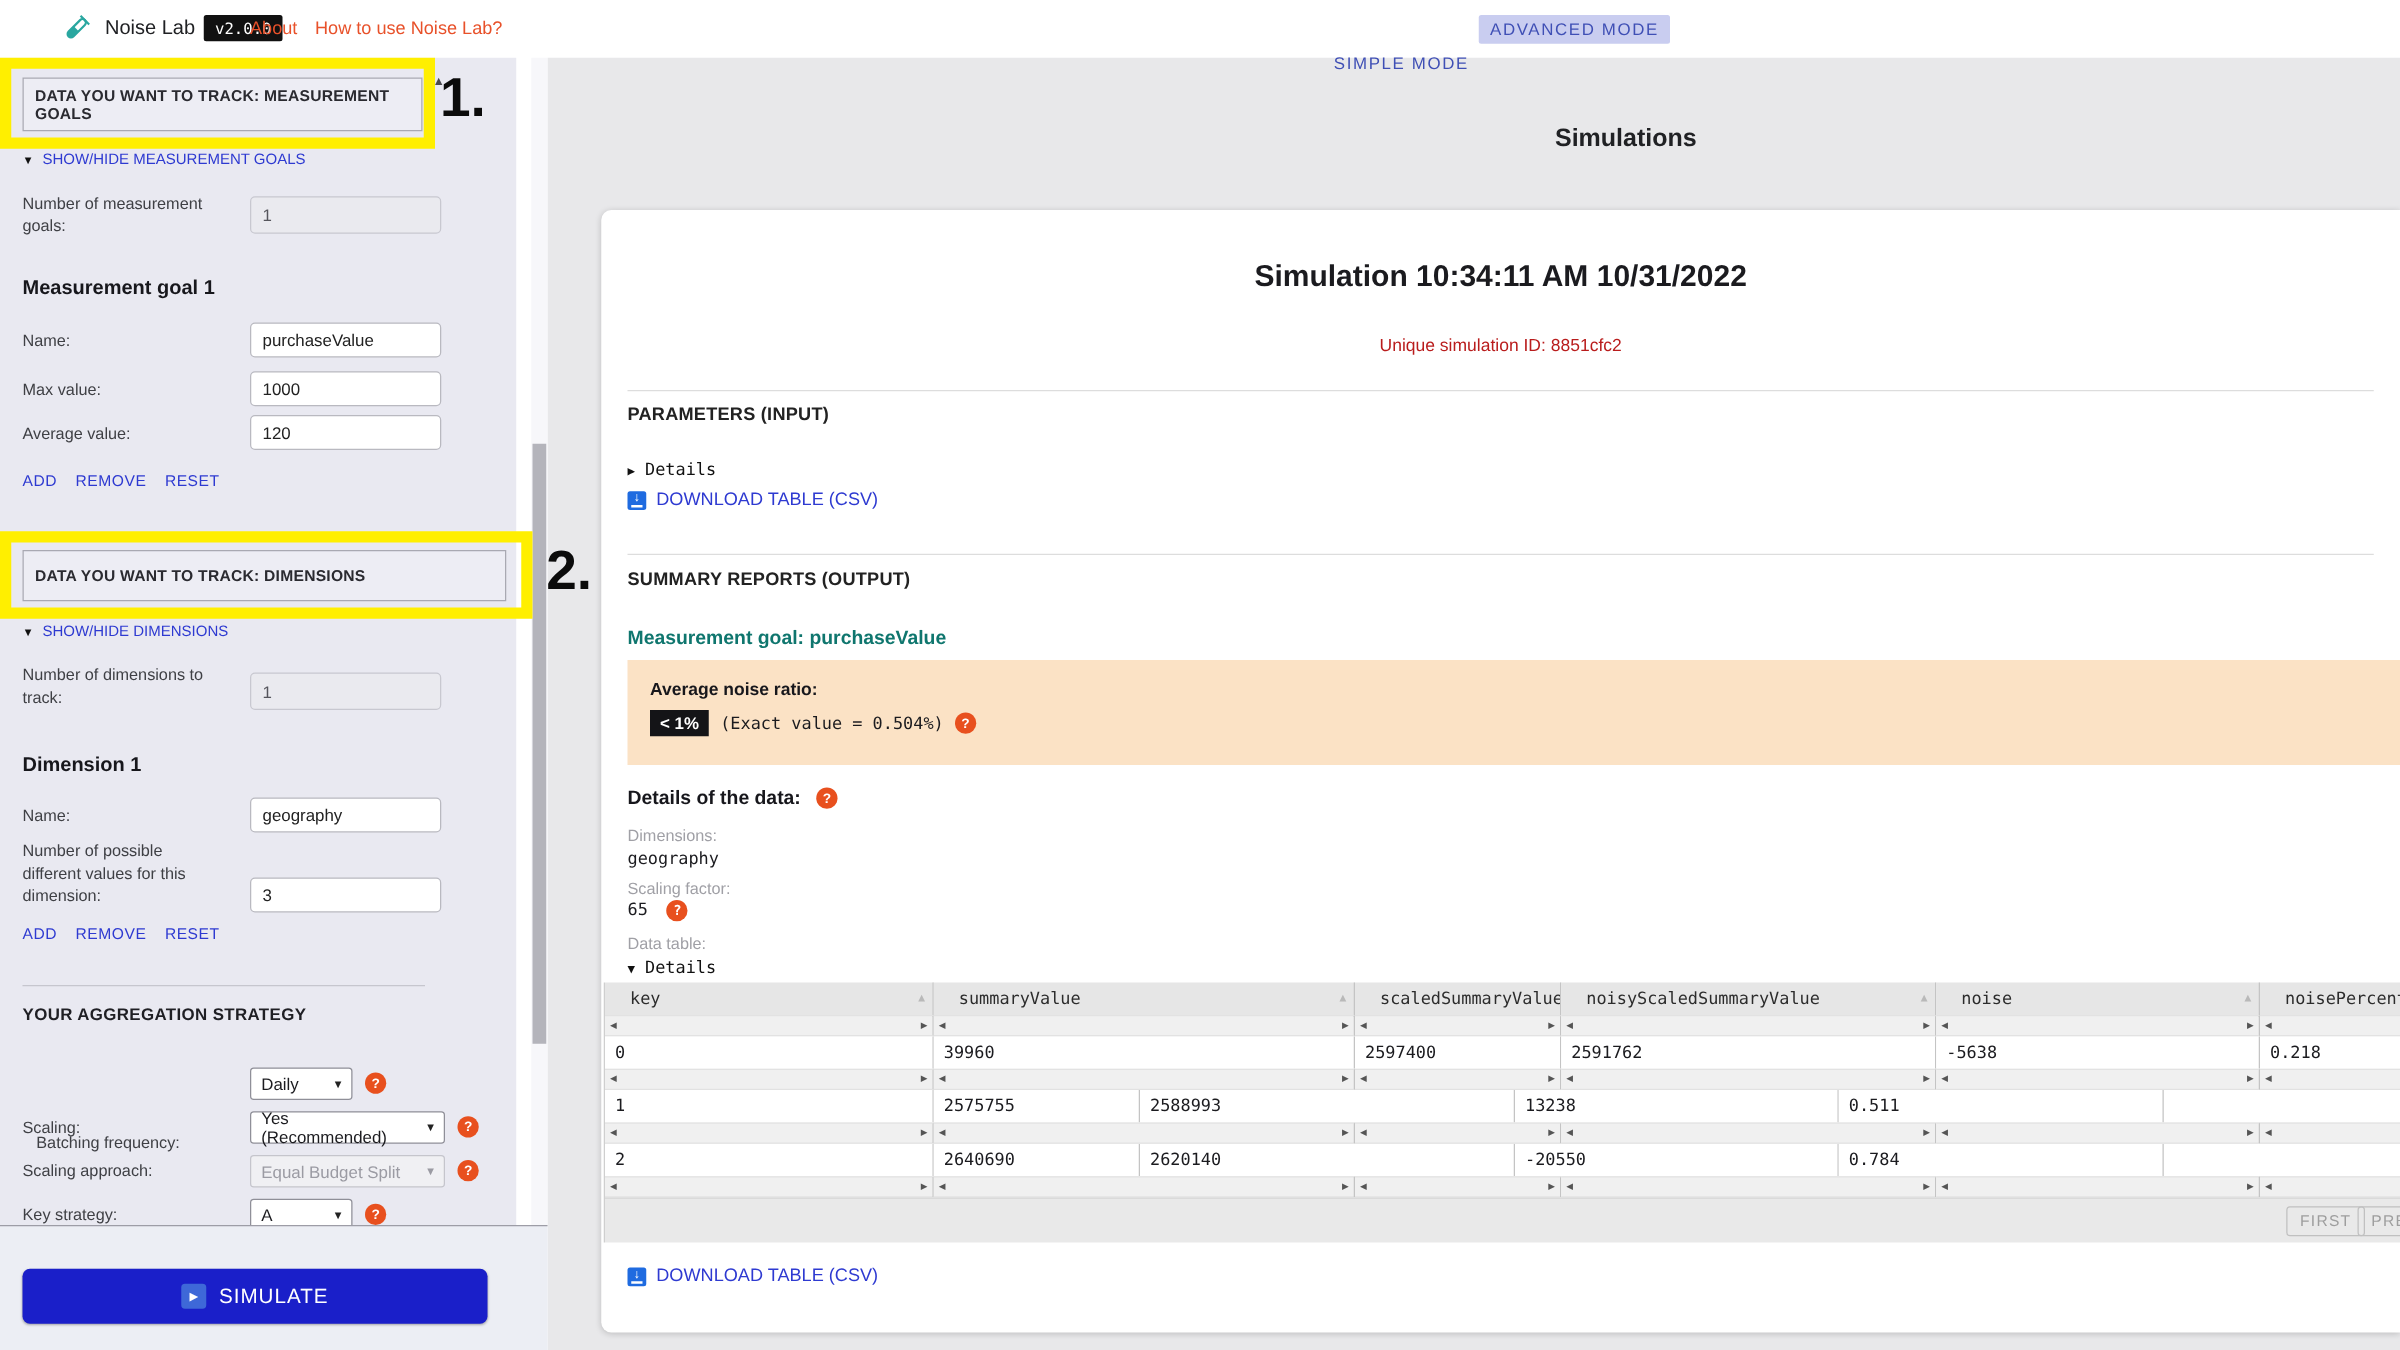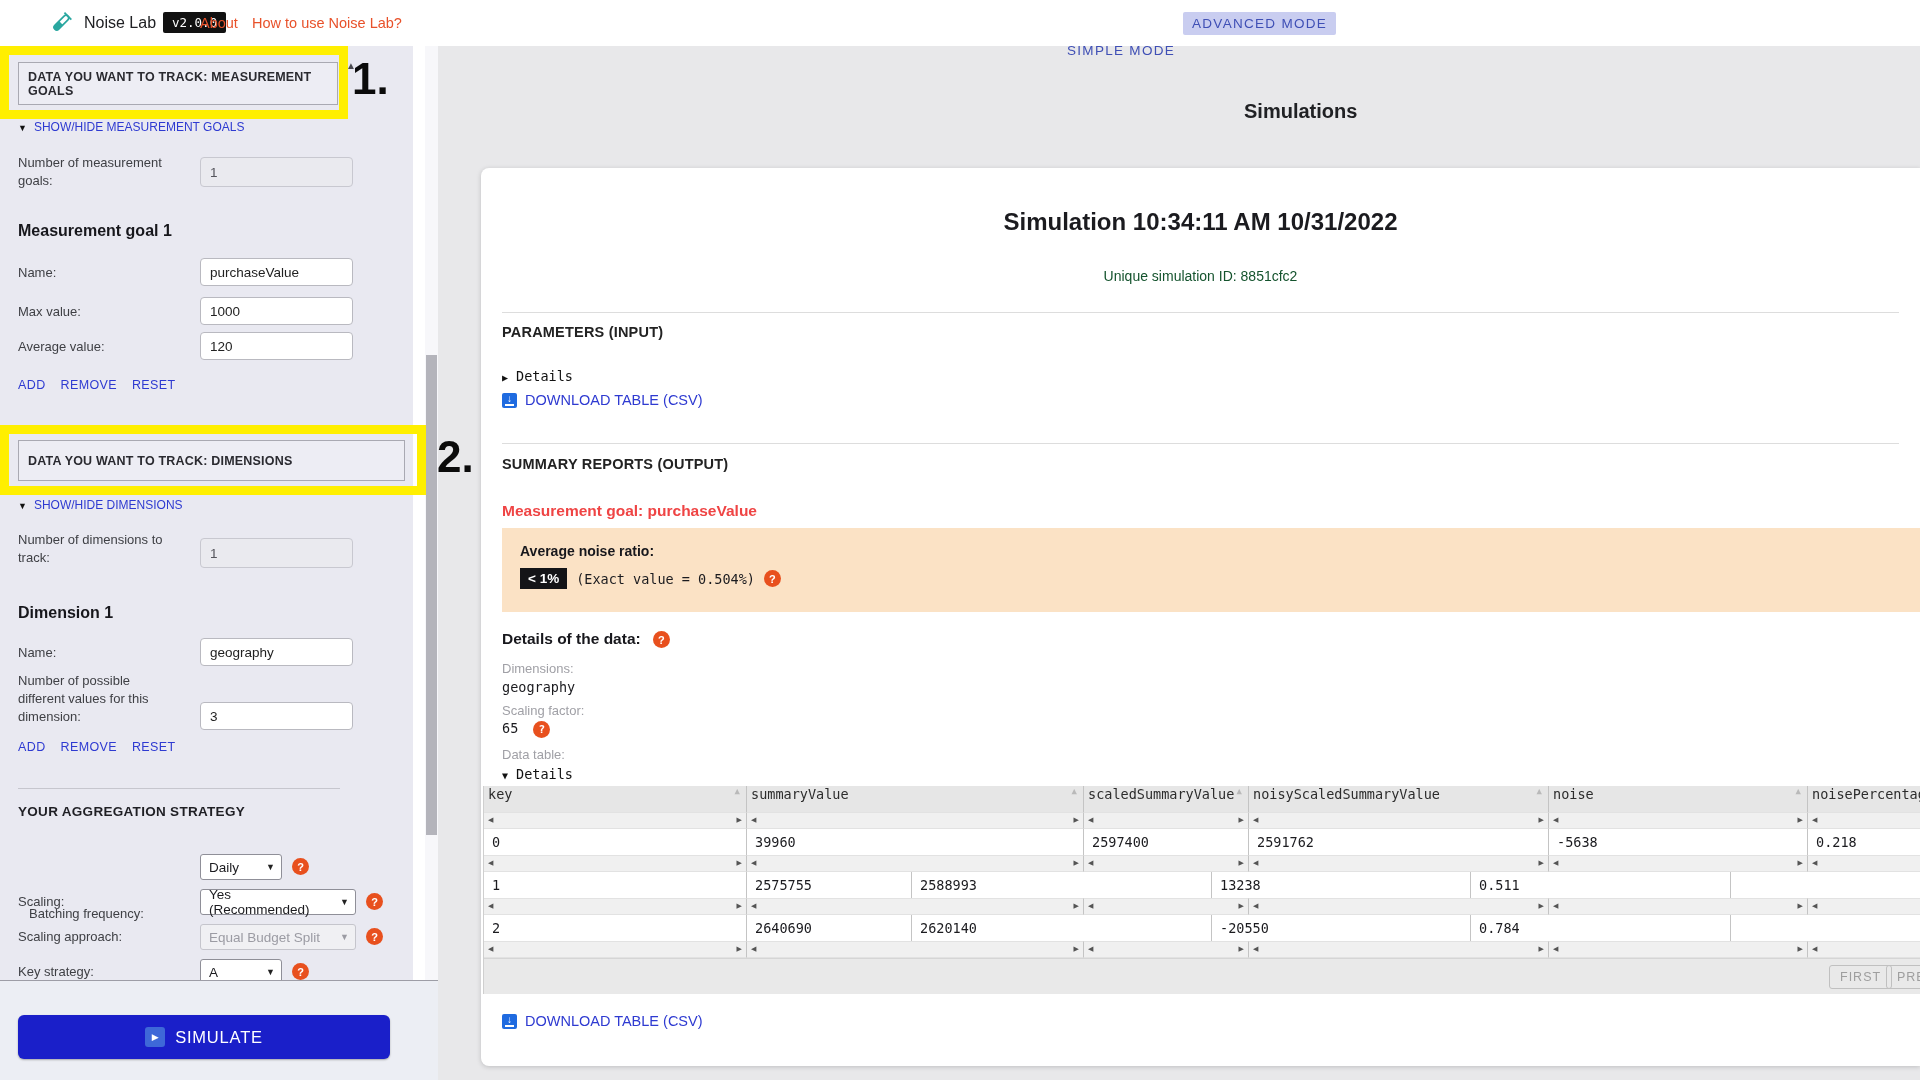--- a/index.html
+++ b/index.html
@@ -76,55 +76,55 @@
   #outer-scrollbar .thumb { position:absolute; left:1px; top:309px; width:11px; height:480px; background:#b4b4bb; }
 
   
   #main-bg { position:absolute; left:438px; top:46px; width:1482px; height:1034px; background:#e8e8ea; }
   #simulations-title { position:absolute; left:1244px; top:100px; font-size:20px; font-weight:bold; color:#202124; }
 
   #card { position:absolute; left:481px; top:168px; width:1439px; height:898px; background:#fff;
     border-radius:8px 0 0 8px; box-shadow:0 1px 5px rgba(0,0,0,.18); overflow:hidden; }
   #card-heading { position:absolute; left:0; top:40px; width:1439px; text-align:center;
     font-size:24px; font-weight:bold; color:#1b1b1f; }
-  #sim-id { position:absolute; left:0; top:100px; width:1439px; text-align:center; font-size:14px; color:#14532d; }
+  #sim-id { position:absolute; left:0; top:100px; width:1439px; text-align:center; font-size:14px; color:#b91c1c; }
   .card-divider { position:absolute; left:21px; width:1397px; height:1px; background:#ddd; }
   .card-section-header { position:absolute; left:21px; font-size:14.5px; font-weight:bold;
     letter-spacing:0.2px; color:#222; }
   .details-row { position:absolute; left:21px; font-family:"DejaVu Sans Mono", monospace;
     font-size:13.5px; color:#111; cursor:pointer; }
   .details-row .tri { font-size:10px; margin-right:8px; }
   .download-link { position:absolute; left:21px; display:flex; align-items:center; gap:8px; cursor:pointer; }
   .download-link .dl-icon { width:15px; height:15px; background:#1f6be0; border-radius:2px;
     position:relative; display:flex; align-items:center; justify-content:center; }
   .download-link .dl-icon .arr { color:#fff; font-size:10px; font-weight:bold; line-height:10px; margin-top:-2px; }
   .download-link .dl-icon .bar { position:absolute; bottom:2px; left:3px; right:3px; height:1.5px; background:#fff; }
   .download-link .txt { font-size:14.5px; color:#2e3ad1; }
 
-  #goal-line { position:absolute; left:21px; top:334px; font-size:15.5px; font-weight:bold; color:#ef4444; }
+  #goal-line { position:absolute; left:21px; top:334px; font-size:15.5px; font-weight:bold; color:#0f766e; }
   #noise-box { position:absolute; left:21px; top:360px; width:1424px; height:84px; background:#fbe2c5; padding:15px 18px; }
   #noise-box .nb-label { font-size:14px; font-weight:bold; color:#17171c; }
   #noise-box .nb-row { margin-top:9px; display:flex; align-items:center; gap:9px; }
   #noise-badge { background:#141417; color:#fff; font-size:13.5px; font-weight:bold; padding:3px 8px; }
   #noise-exact { font-family:"DejaVu Sans Mono", monospace; font-size:13.5px; color:#1b1b1f; }
   .help-inline { width:17px; height:17px; border-radius:50%; background:#e8501e; color:#fff;
     font-size:11px; font-weight:bold; display:inline-flex; align-items:center; justify-content:center;
     vertical-align:middle; cursor:pointer; }
 
   #details-data-header { position:absolute; left:21px; top:462px; font-size:15.5px; font-weight:bold; color:#17171c; }
   .meta-label { position:absolute; left:21px; font-size:13px; color:#a0a0a6; }
   .meta-value { position:absolute; left:21px; font-family:"DejaVu Sans Mono", monospace; font-size:13.5px; color:#1b1b1f; }
 
   
   #data-table { position:absolute; left:2px; top:618px; width:1584px; border-left:1px solid #cfcfcf; }
   .t-row { display:flex; }
   .t-cell { flex:none; border-right:1px solid #c4c4c4; overflow:hidden; white-space:nowrap; }
   .col0{width:263px}.col1{width:337px}.col2{width:165px}.col3{width:300px}.col4{width:259px}.col5{width:260px}
   .t-head .t-cell { height:26px; background:#e6e6e6; font-family:"DejaVu Sans Mono", monospace;
-    font-size:13.5px; color:#2c2c2c; display:flex; padding:0 6px 0 4px; }
+    font-size:13.5px; color:#2c2c2c; display:flex; align-items:center; padding:0 6px 0 20px; }
   .t-head .sort { margin-left:auto; color:#b9b9b9; font-size:9px; }
   .t-strip .t-cell { height:17px; background:#f0f0f0; position:relative;
     border-top:1px solid #e2e2e2; border-bottom:1px solid #e2e2e2; }
   .t-strip .t-cell::before { content:"◀"; position:absolute; left:4px; top:3px; font-size:7px; color:#555; }
   .t-strip .t-cell::after { content:"▶"; position:absolute; right:4px; top:3px; font-size:7px; color:#555; }
   .t-data .t-cell { height:26px; background:#fff; font-family:"DejaVu Sans Mono", monospace;
     font-size:13.5px; color:#1b1b1f; display:flex; align-items:center; padding-left:8px; }
   #table-footer { position:relative; width:1584px; height:36px; background:#e9e9e9; border-top:1px solid #d5d5d5; }
   .pg-btn { position:absolute; top:6px; height:24px; border:1px solid #c0c0c0; border-radius:3px;
     background:transparent; color:#9e9e9e; font-size:12.5px; letter-spacing:1px; padding:0 10px;

